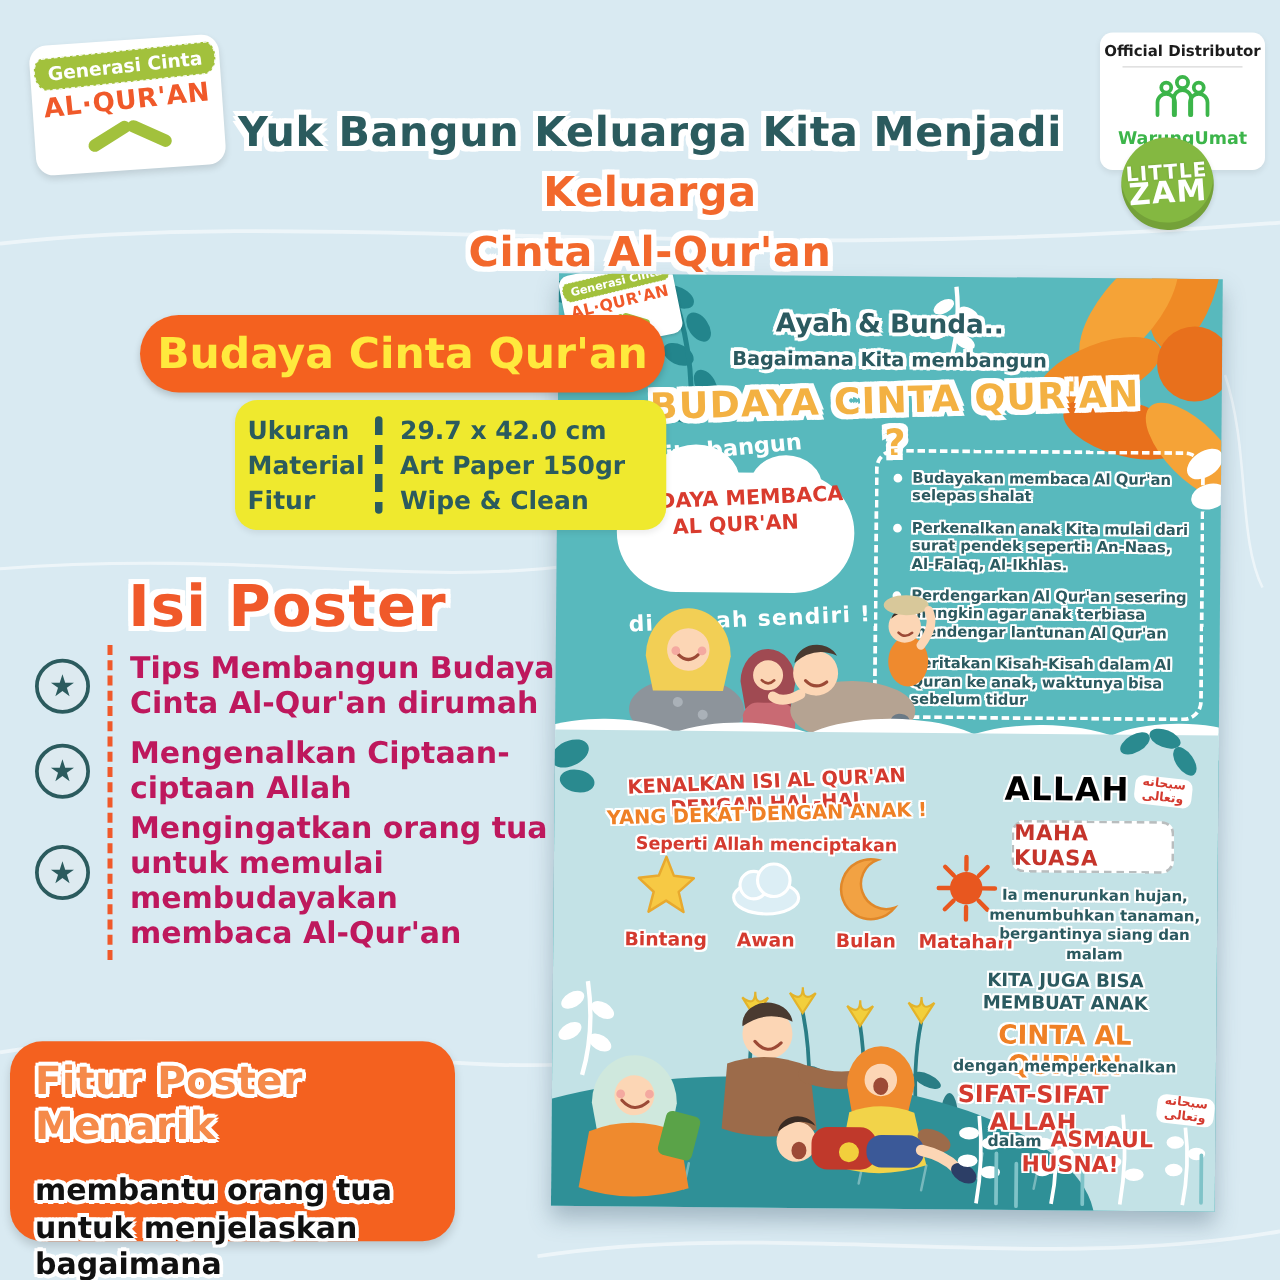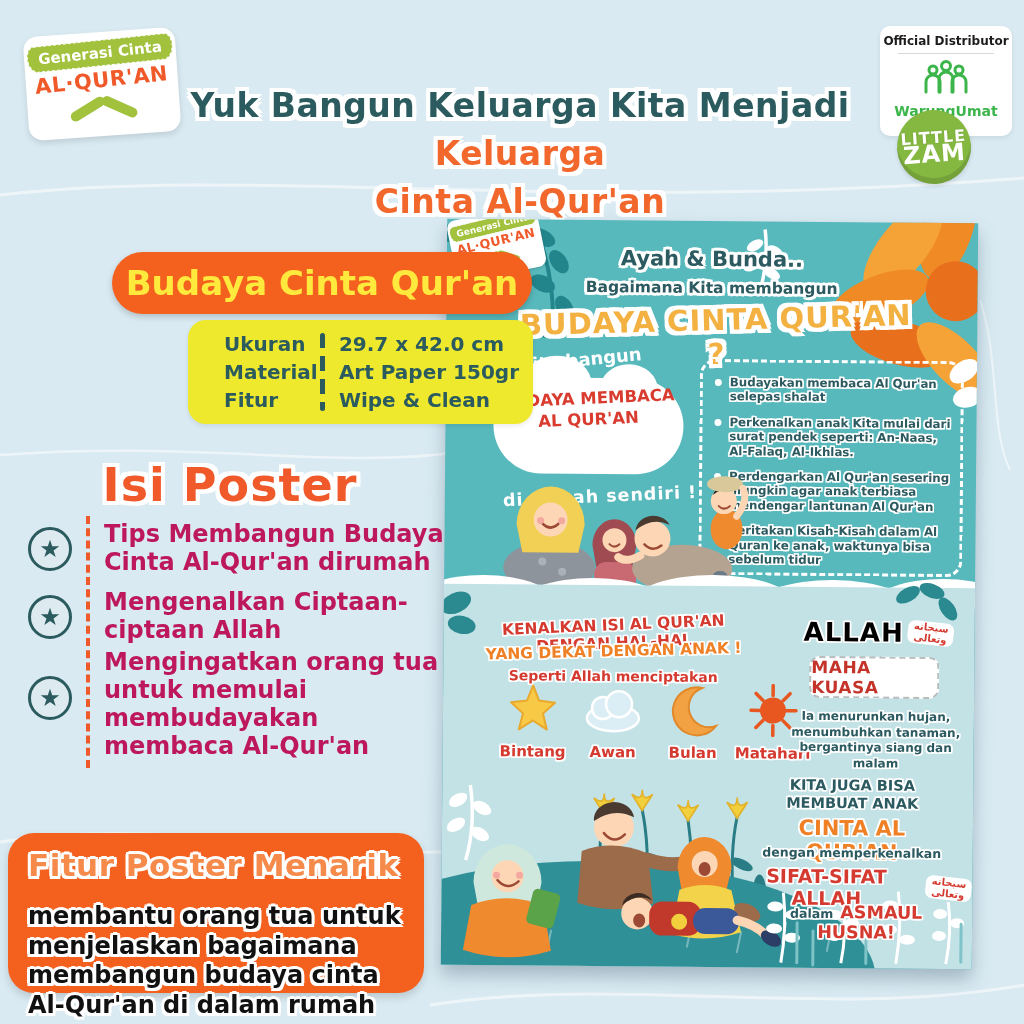--- a/index.html
+++ b/index.html
@@ -39,34 +39,34 @@
     box-shadow:inset 0 -6px 0 rgba(0,0,0,.12), 0 2px 4px rgba(0,0,0,.12);
     display:flex; flex-direction:column; align-items:center; justify-content:center; color:#fff; font-weight:bold; transform:rotate(-4deg); }
   .lz1 { font-size:16px; letter-spacing:1px; line-height:15px; text-shadow:0 0 2px rgba(0,0,0,.15); }
   .lz2 { font-size:24px; letter-spacing:1px; line-height:22px; margin-top:-2px; }
 
   
   .pill { left:112px; top:252px; width:420px; height:62px; background:#f4611f; border-radius:32px;
     display:flex; align-items:center; justify-content:center; color:#ffe93d; font-weight:bold; font-size:34px;
     box-shadow:0 3px 6px rgba(0,0,0,.18); z-index:5; }
   .specs { left:188px; top:320px; width:345px; height:104px; background:#efe92e; border-radius:18px;
-    display:flex; align-items:center; padding:10px 14px 10px 36px; z-index:5; box-shadow:0 2px 5px rgba(0,0,0,.08); }
+    display:flex; align-items:center; padding:10px 14px 10px 10px; z-index:5; box-shadow:0 2px 5px rgba(0,0,0,.08); }
   .spec-col { display:flex; flex-direction:column; justify-content:space-between; height:82px; }
   .spec-labels { width:100px; }
   .spec-divider { width:6px; height:78px; margin:0 14px 0 2px; border-radius:3px;
     background:repeating-linear-gradient(to bottom,#2b5b5e 0 15px,transparent 15px 23px); }
   .spec-text { color:#2b5b5e; font-weight:bold; font-size:20px; line-height:26px; white-space:nowrap; }
 
   .isi-title { left:60px; top:458px; width:340px; text-align:center; font-size:46px; font-weight:bold; color:#f0592a; letter-spacing:1px; }
   .isi-dash { left:86px; top:516px; width:0; height:252px; border-left:4.5px dashed #f0592a; }
   .isi-item { left:104px; width:345px; color:#be185d; font-weight:bold; font-size:24px; line-height:1.17; }
   .star-ic { left:28px; width:44px; height:44px; border:3.5px solid #2b5b5e; border-radius:50%; background:#ddeaf0;
     display:flex; align-items:center; justify-content:center; color:#2b5b5e; font-size:24px; }
 
-  .fitur-box { left:8px; top:833px; width:416px; height:160px; background:#f4611f; border-radius:26px;
+  .fitur-box { left:8px; top:833px; width:356px; height:160px; background:#f4611f; border-radius:26px;
     padding:14px 20px; box-shadow:0 4px 8px rgba(0,0,0,.15); }
   .fitur-title { color:#f58a4a; font-weight:bold; font-size:31px; letter-spacing:.5px; }
   .fitur-body { color:#111; font-weight:bold; font-size:24px; line-height:1.23; margin-top:19px; }
 
   
   .poster { left:444px; top:221px; width:531px; height:746px; background:#58b9bd; overflow:hidden;
     transform:rotate(.5deg); box-shadow:0 10px 18px rgba(60,90,110,.35); }
   .poster .abs { position:absolute; }
   .p-light { left:0; top:365px; width:531px; height:381px; background:#c3e2e6; }
 

